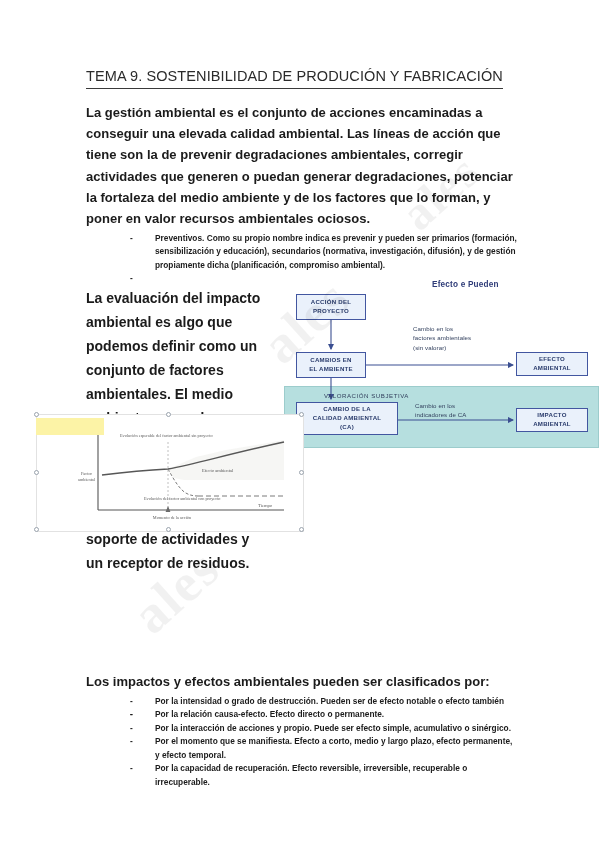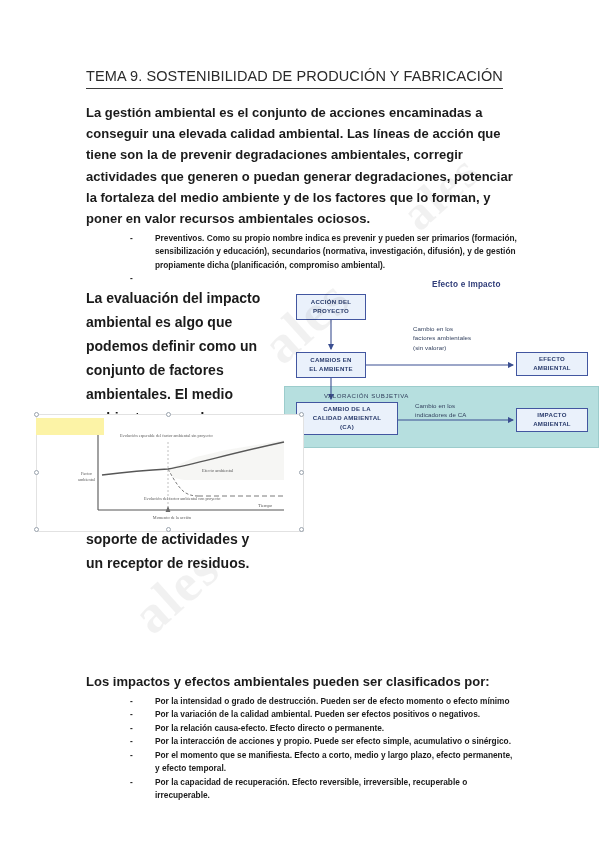--- a/index.html
+++ b/index.html
@@ -254,21 +254,21 @@
       </li>
     </ul>
 
     
     <div class="split">
 
       <div class="col-text">La evaluación del impacto ambiental es algo que podemos definir como un conjunto de factores ambientales. El medio ambiente se puede entender también como una fuente de recursos naturales (renovables y no renovables) con un soporte de actividades y un receptor de residuos.</div>
 
       <div class="flow">
 
-        <div class="flow-title">Efecto e Impacto</div>
+        <div class="flow-title">Efecto e Pueden</div>
 
         <div class="teal-band"></div>
 
         <svg class="arrows" viewBox="0 0 315 182">
           <defs>
             <marker id="ah" markerWidth="6" markerHeight="6" refX="5" refY="3" orient="auto">
               <path d="M0,0 L6,3 L0,6 z" fill="#3b4f91"></path>
             </marker>
           </defs>
 
@@ -375,25 +375,24 @@
         <div class="handle" style="left:263px; top:113px;"></div>
       </div>
     </div>
 
     <div class="bottom-block">
       <p class="para">Los impactos y efectos ambientales pueden ser clasificados por:</p>
 
       <ul class="dashlist">
         <li>
           <span class="dash">-</span>
-          <span>Por la intensidad o grado de destrucción. Pueden ser de efecto momento o efecto mínimo</span>
-        </li>
-        <li>
-          <span class="dash">-</span>
-          <span>Por la variación de la calidad ambiental. Pueden ser efectos positivos o negativos.</span>
+          <span>Por la intensidad o grado de destrucción. Pueden ser de efecto notable o efecto también</span>
+        </li>
+        <li>
+          <span class="dash">-</span>
         </li>
         <li>
           <span class="dash">-</span>
           <span>Por la relación causa-efecto. Efecto directo o permanente.</span>
         </li>
         <li>
           <span class="dash">-</span>
           <span>Por la interacción de acciones y propio. Puede ser efecto simple, acumulativo o sinérgico.</span>
         </li>
         <li>

